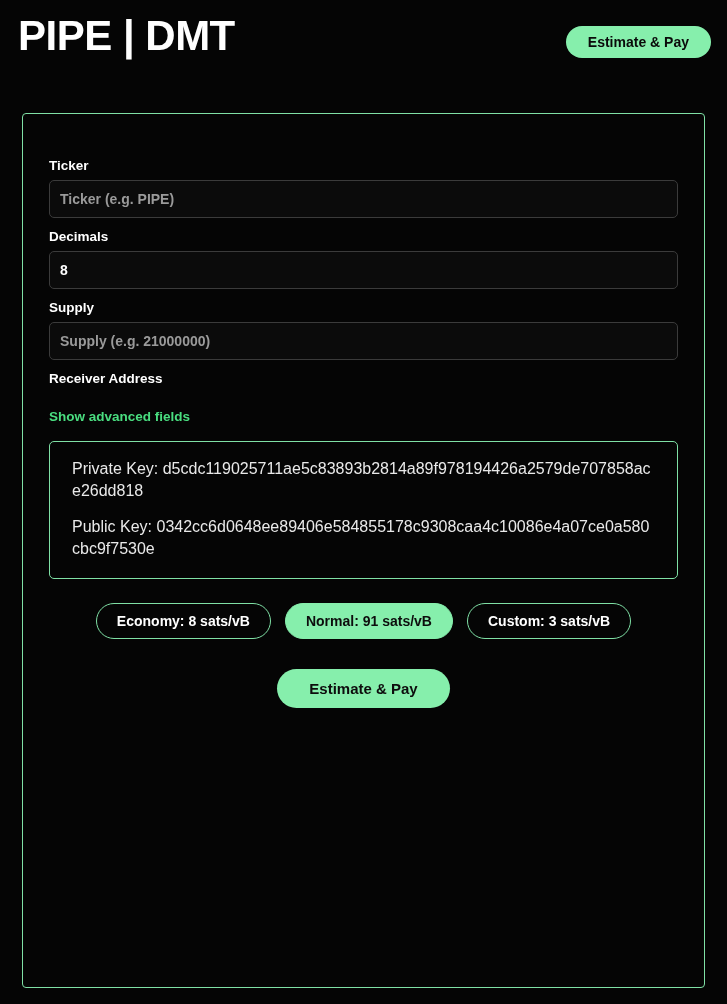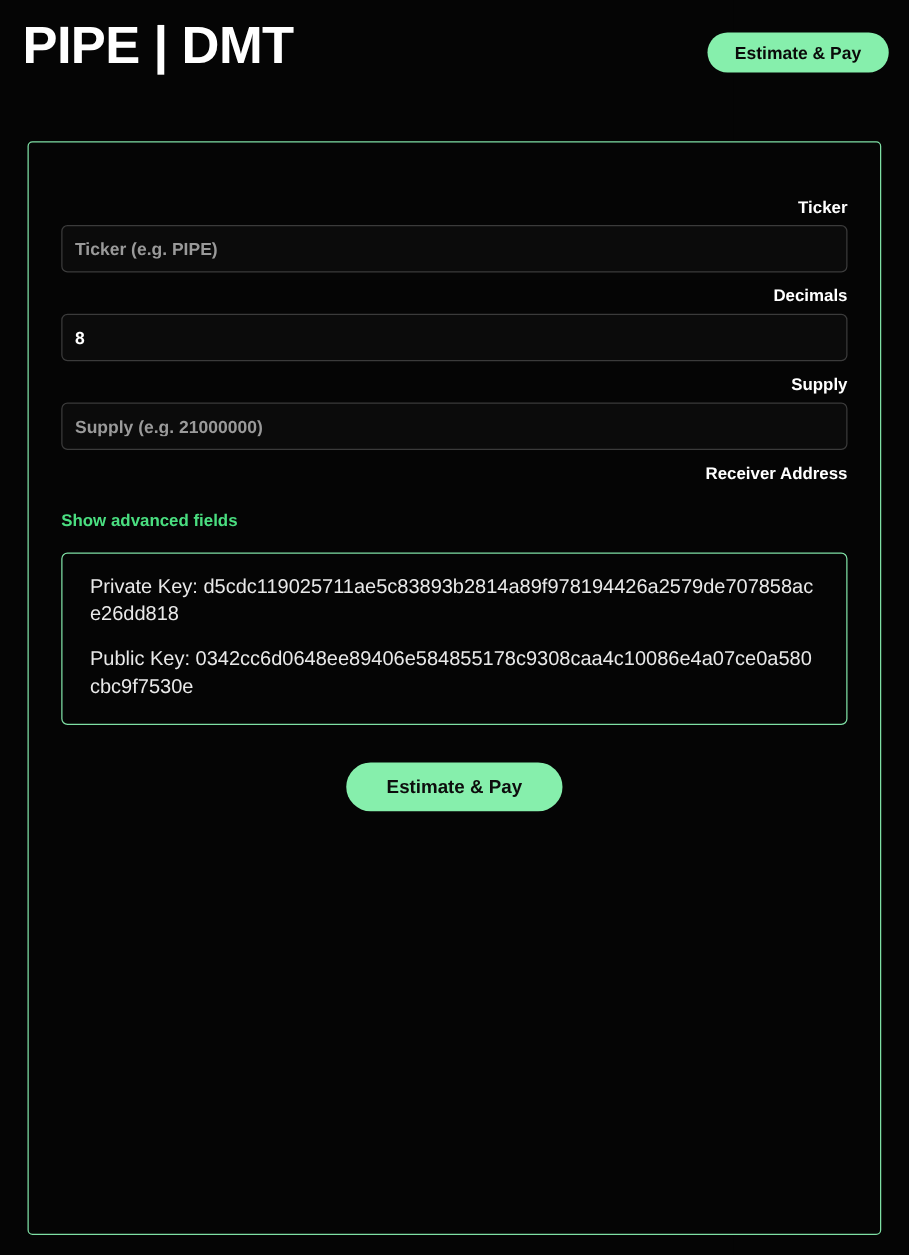--- a/index.html
+++ b/index.html
@@ -101,21 +101,20 @@
   }
 
   .field { margin-bottom: 11px; }
 
   .field-label {
     display: block;
     color: #ffffff;
     font-size: 13.5px;
     font-weight: bold;
     margin-bottom: 7px;
-    text-align: right;
   }
 
   .field-input {
     display: block;
     width: 100%;
     height: 38px;
     background: #0b0b0b;
     border: 1px solid #3b3b3b;
     border-radius: 5px;
     color: #ffffff;
@@ -244,20 +243,25 @@
 
       <a class="advanced-link">Show advanced fields</a>
 
       
       <div class="keys-box">
         <div class="key-row">Private Key: d5cdc119025711ae5c83893b2814a89f978194426a2579de707858ace26dd818</div>
         <div class="key-row">Public Key: 0342cc6d0648ee89406e584855178c9308caa4c10086e4a07ce0a580cbc9f7530e</div>
       </div>
 
       
+      <div class="fee-row">
+        <button class="fee-btn">Economy: 8 sats/vB</button>
+        <button class="fee-btn active">Normal: 91 sats/vB</button>
+        <button class="fee-btn">Custom: 3 sats/vB</button>
+      </div>
 
       
       <div class="submit-row">
         <button class="submit-btn">Estimate &amp; Pay</button>
       </div>
 
     </div>
   </div>
 </div>
 

